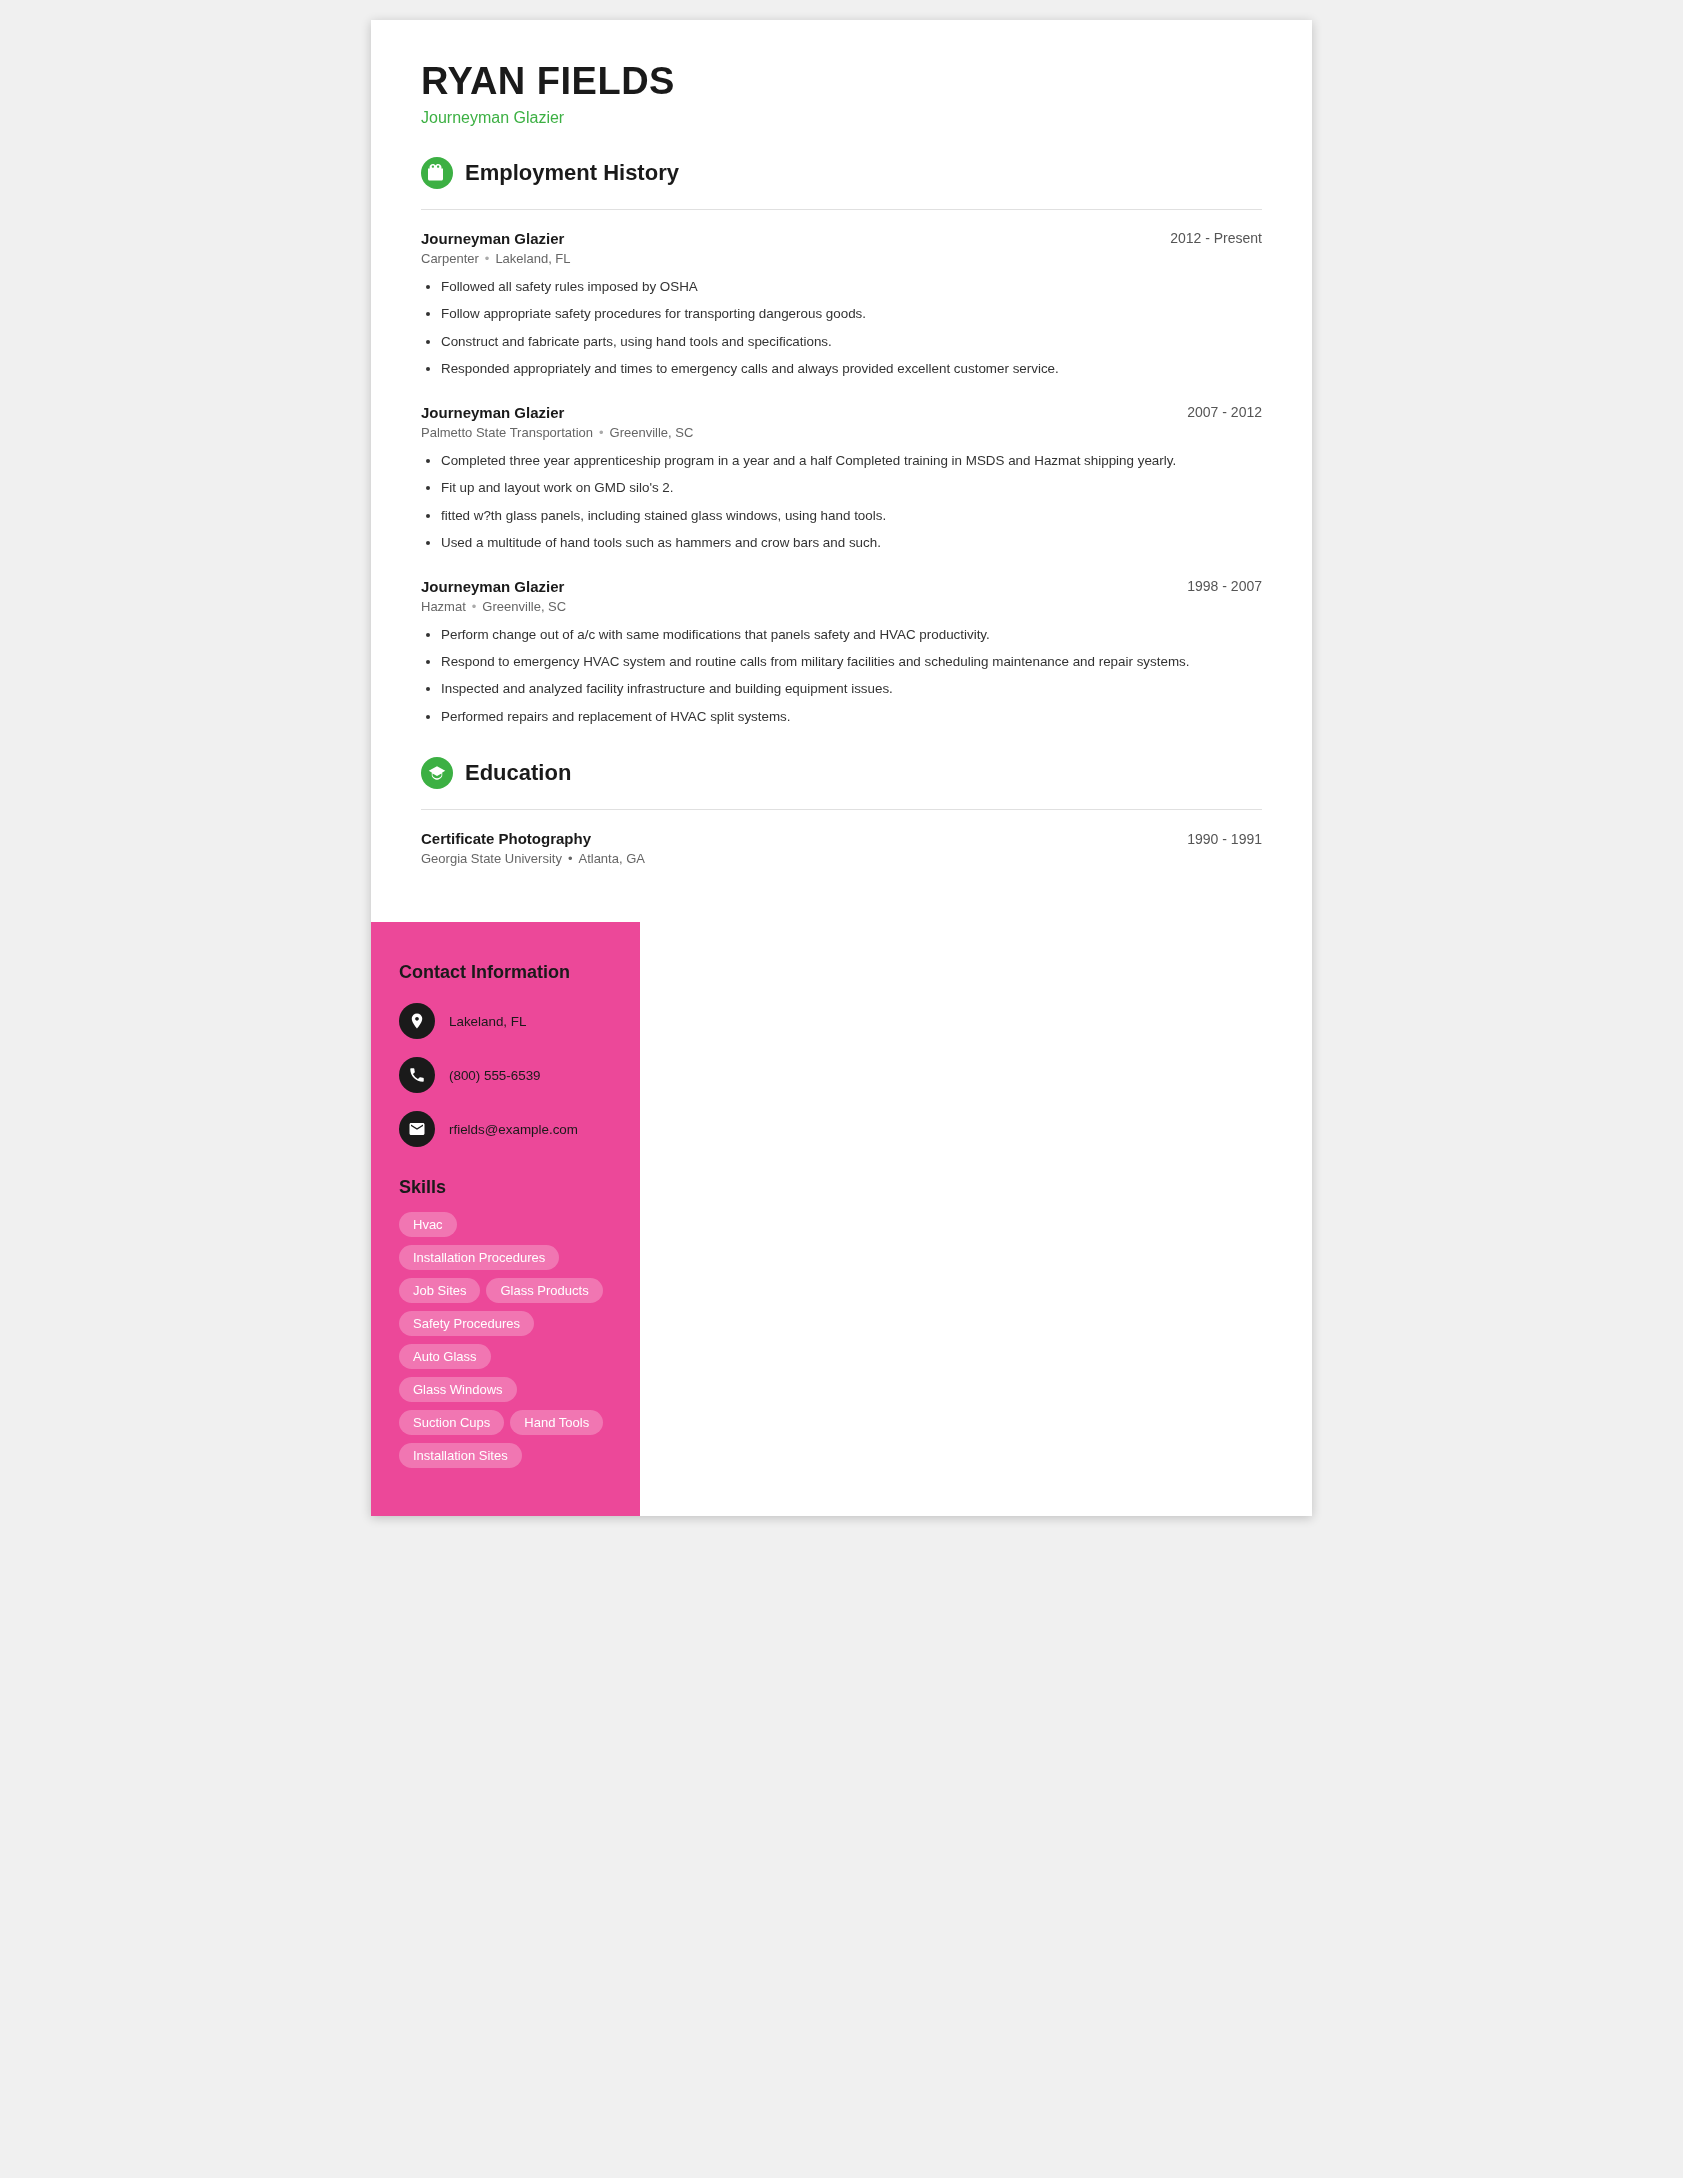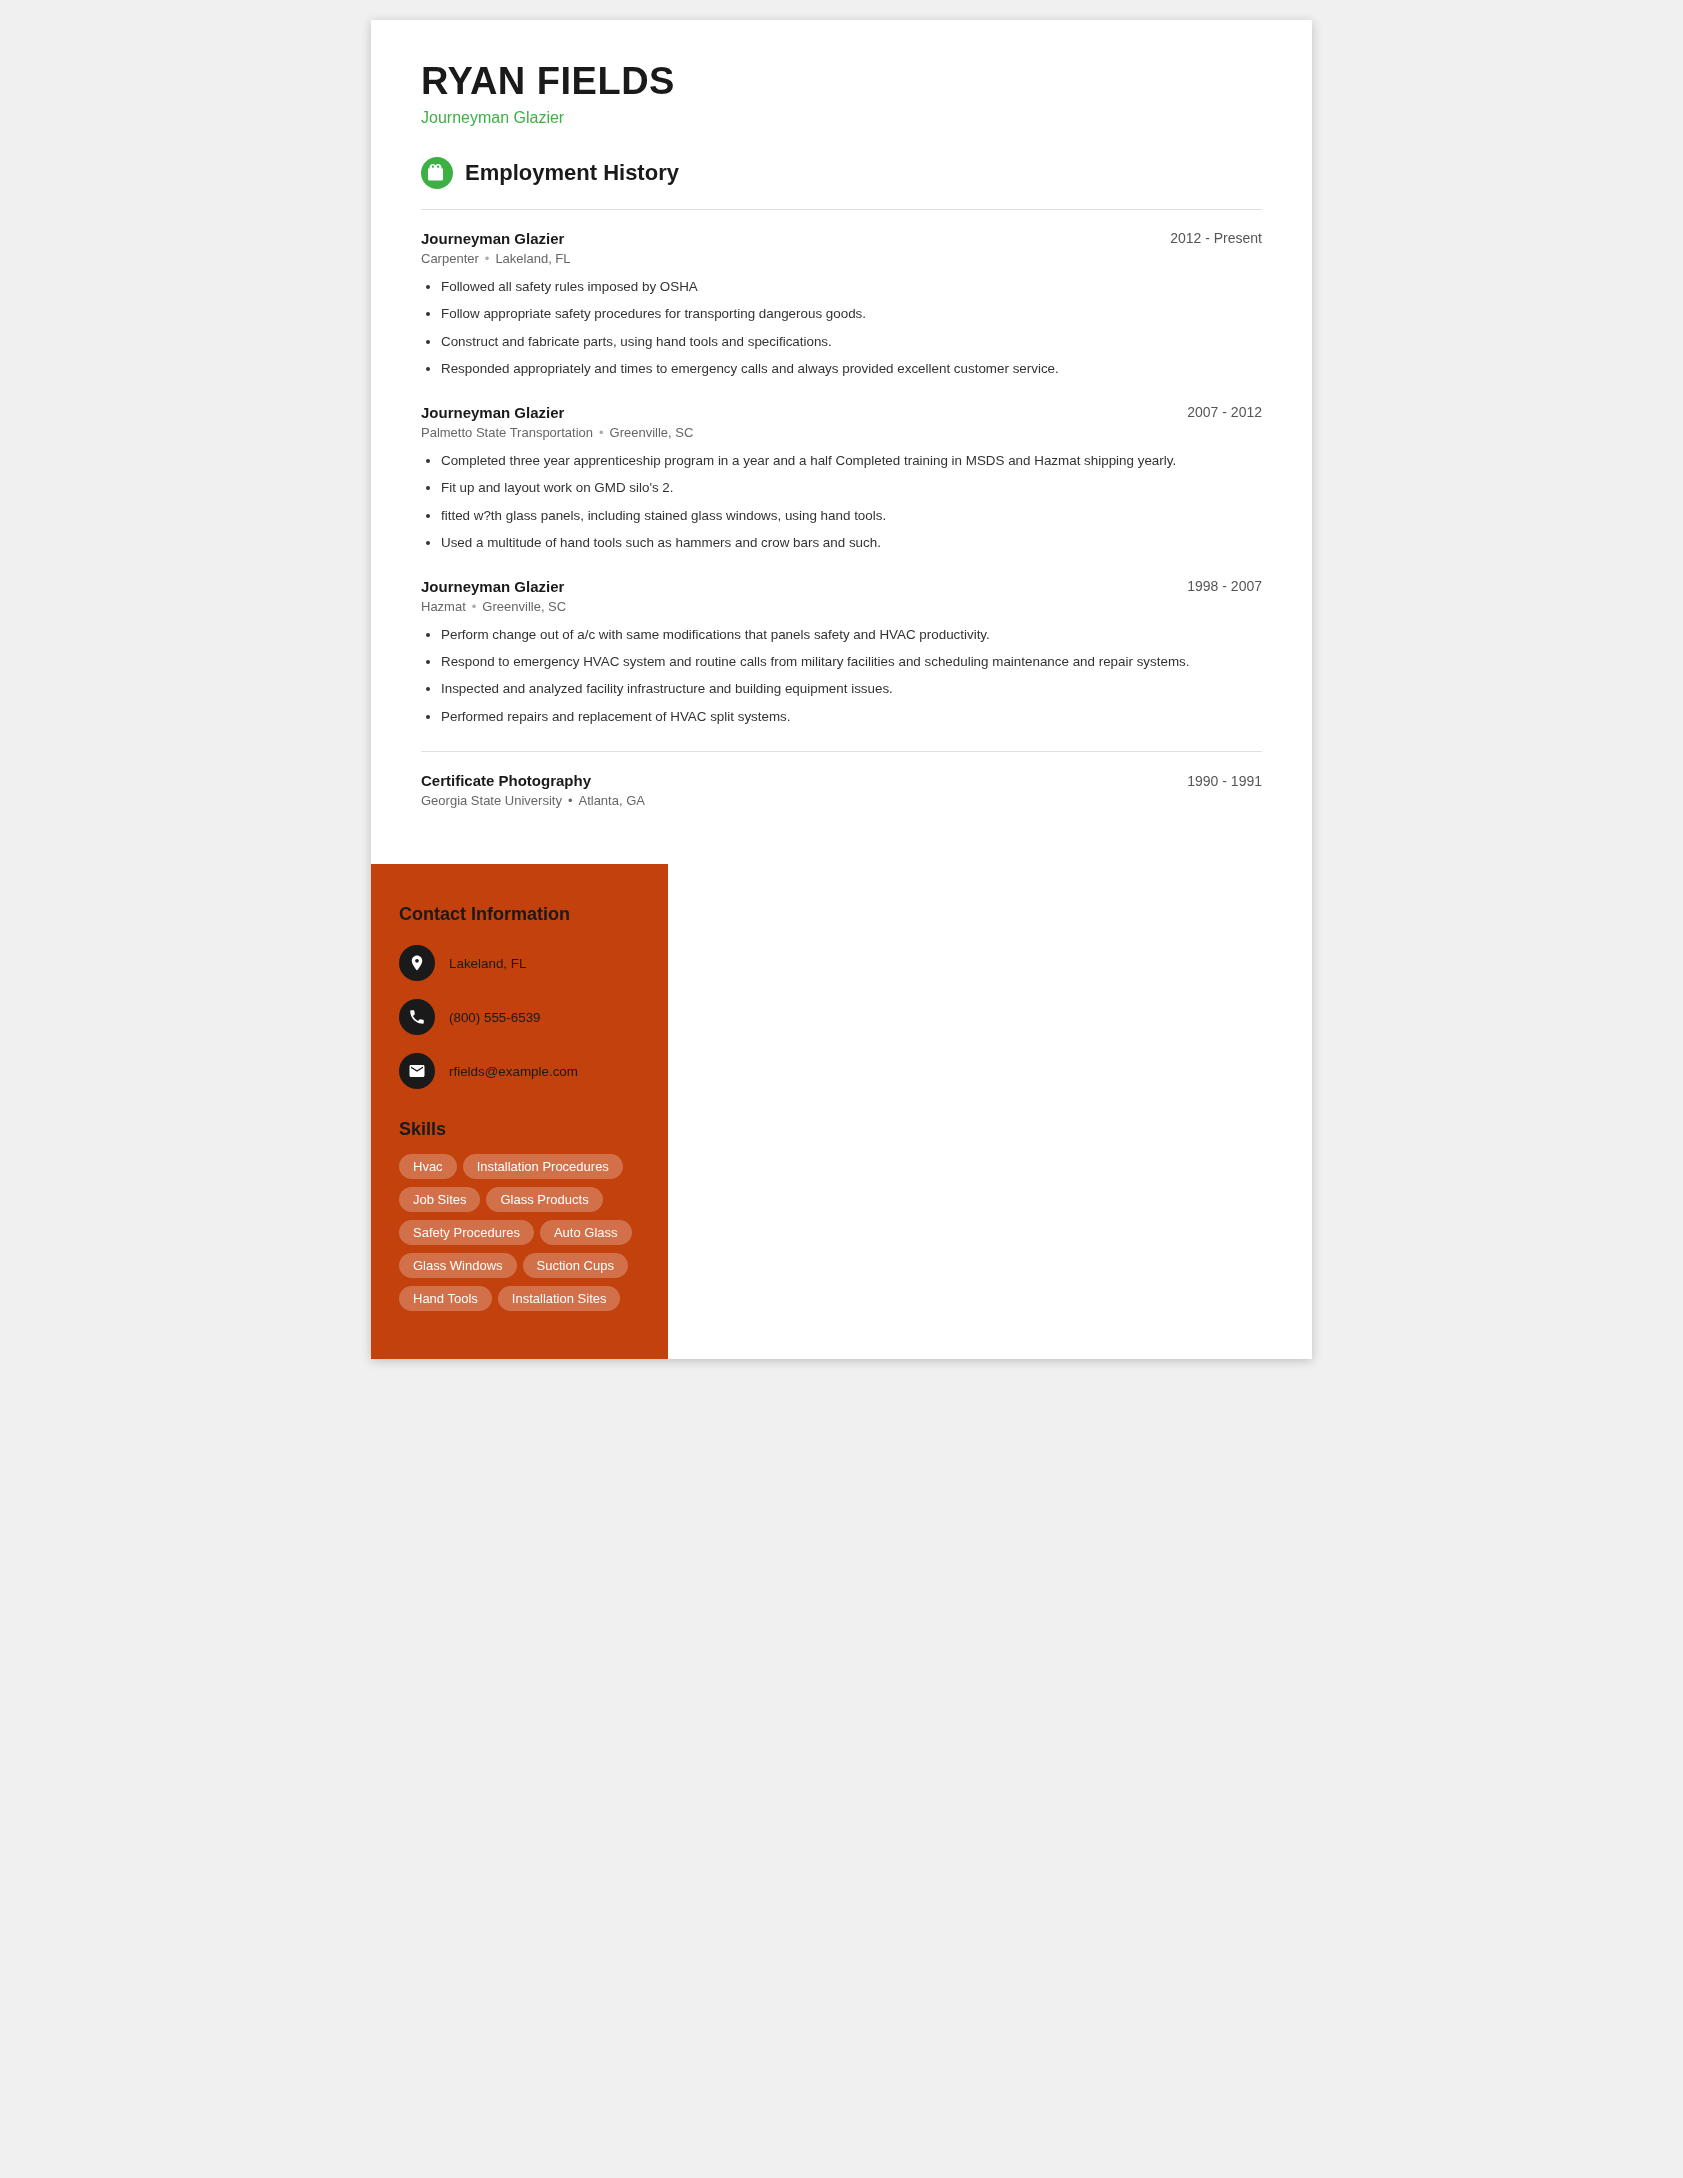--- a/index.html
+++ b/index.html
@@ -130,22 +130,22 @@
     .edu-subtitle {
       font-size: 13px;
       color: #666;
       display: flex;
       align-items: center;
       gap: 6px;
     }
 
     
     .sidebar {
-      width: 297px;
-      background: #c2410c;
+      width: 269px;
+      background: #ec4899;
       padding: 40px 28px;
       flex-shrink: 0;
     }
     .sidebar-section-title {
       font-size: 18px;
       font-weight: 700;
       color: #1a1a1a;
       margin-bottom: 20px;
     }
     .contact-item {
@@ -262,20 +262,28 @@
         <span>Greenville, SC</span>
       </div>
       <ul class="bullet-list">
         <li>Perform change out of a/c with same modifications that panels safety and HVAC productivity.</li>
         <li>Respond to emergency HVAC system and routine calls from military facilities and scheduling maintenance and repair systems.</li>
         <li>Inspected and analyzed facility infrastructure and building equipment issues.</li>
         <li>Performed repairs and replacement of HVAC split systems.</li>
       </ul>
     </div>
 
+    <div class="section-header">
+      <div class="section-icon">
+        <svg viewBox="0 0 24 24" width="18" height="18" fill="white">
+          <path d="M12 3L1 9l4 2.18V15c0 3.31 4.69 6 7 6s7-2.69 7-6v-3.82L23 9 12 3zm6 9.82V15c0 1.49-2.9 4-6 4s-6-2.51-6-4v-2.18l6 3.27 6-3.27z"></path>
+        </svg>
+      </div>
+      <h2 class="section-title">Education</h2>
+    </div>
     <hr class="divider">
 
     <div class="edu-block">
       <div class="edu-header">
         <span class="edu-title">Certificate Photography</span>
         <span class="edu-dates">1990 - 1991</span>
       </div>
       <div class="edu-subtitle">
         <span>Georgia State University</span>
         <span class="dot">•</span>

